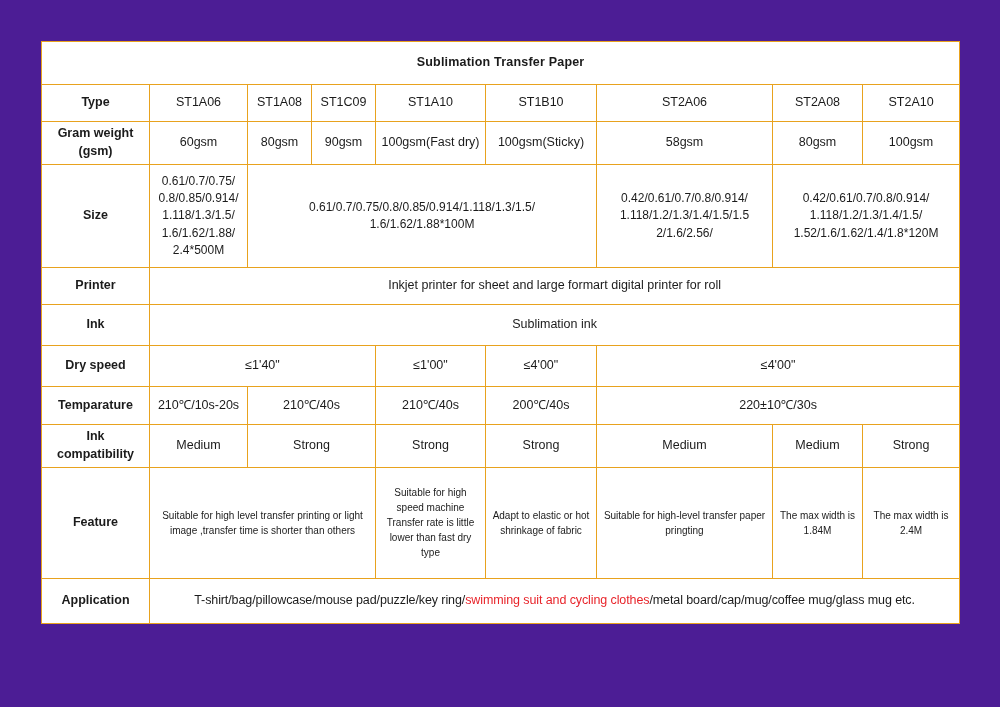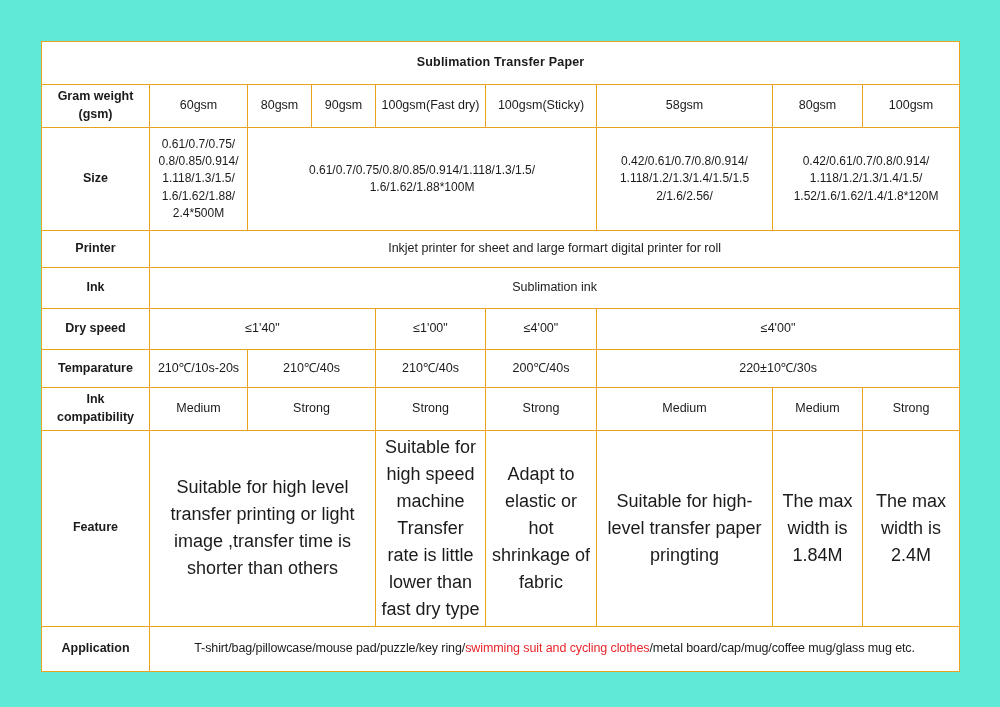--- a/index.html
+++ b/index.html
@@ -12,21 +12,21 @@
     height: 707px;
     font-family: "Liberation Sans", sans-serif;
     -webkit-font-smoothing: antialiased;
     overflow: hidden;
   }
 
   #page {
     position: relative;
     width: 1000px;
     height: 707px;
-    background: #5eead4;
+    background: #4c1d95;
   }
 
   
   .spec-wrap {
     position: absolute;
     left: 41px;
     top: 41px;
     width: 918px;
   }
 
@@ -83,21 +83,21 @@
   tr.r-ink td         { height: 34px; }
   tr.r-dry td         { height: 34px; }
   tr.r-temp td        { height: 31px; }
   tr.r-rate td        { height: 31px; }
   tr.r-inkcomp td     { height: 31px; }
   tr.r-smooth td      { height: 31px; }
   tr.r-feature td     { height: 104px; }
   tr.r-app td         { height: 38px; }
 
   tr.r-size td.small { font-size: 12px; line-height: 1.45; }
-  tr.r-feature td.feat { font-size: 18px; line-height: 1.5; }
+  tr.r-feature td.feat { font-size: 10px; line-height: 1.5; }
 
   td.app-cell {
     font-size: 12.5px;
     letter-spacing: -0.1px;
   }
   .app-red {
     color: #E8252B;
   }
 </style>
 </head>
@@ -116,20 +116,31 @@
         <col style="width:176px">
         <col style="width:90px">
         <col style="width:97px">
       </colgroup>
 
       <tbody>
           <tr>
         <td class="title" colspan="9">Sublimation Transfer Paper</td>
       </tr>
 
+      <tr class="r-type">
+        <td class="rowlabel">Type</td>
+        <td class="tint">ST1A06</td>
+        <td class="tint">ST1A08</td>
+        <td class="tint">ST1C09</td>
+        <td class="tint">ST1A10</td>
+        <td class="tint">ST1B10</td>
+        <td class="tint">ST2A06</td>
+        <td class="tint">ST2A08</td>
+        <td class="tint">ST2A10</td>
+      </tr>
 
       <tr class="r-gram">
         <td class="rowlabel">
           <span>Gram weight</span><br>
           <span>(gsm)</span>
         </td>
         <td class="plain">60gsm</td>
         <td class="plain">80gsm</td>
         <td class="plain">90gsm</td>
         <td class="plain">100gsm(Fast dry)</td>

